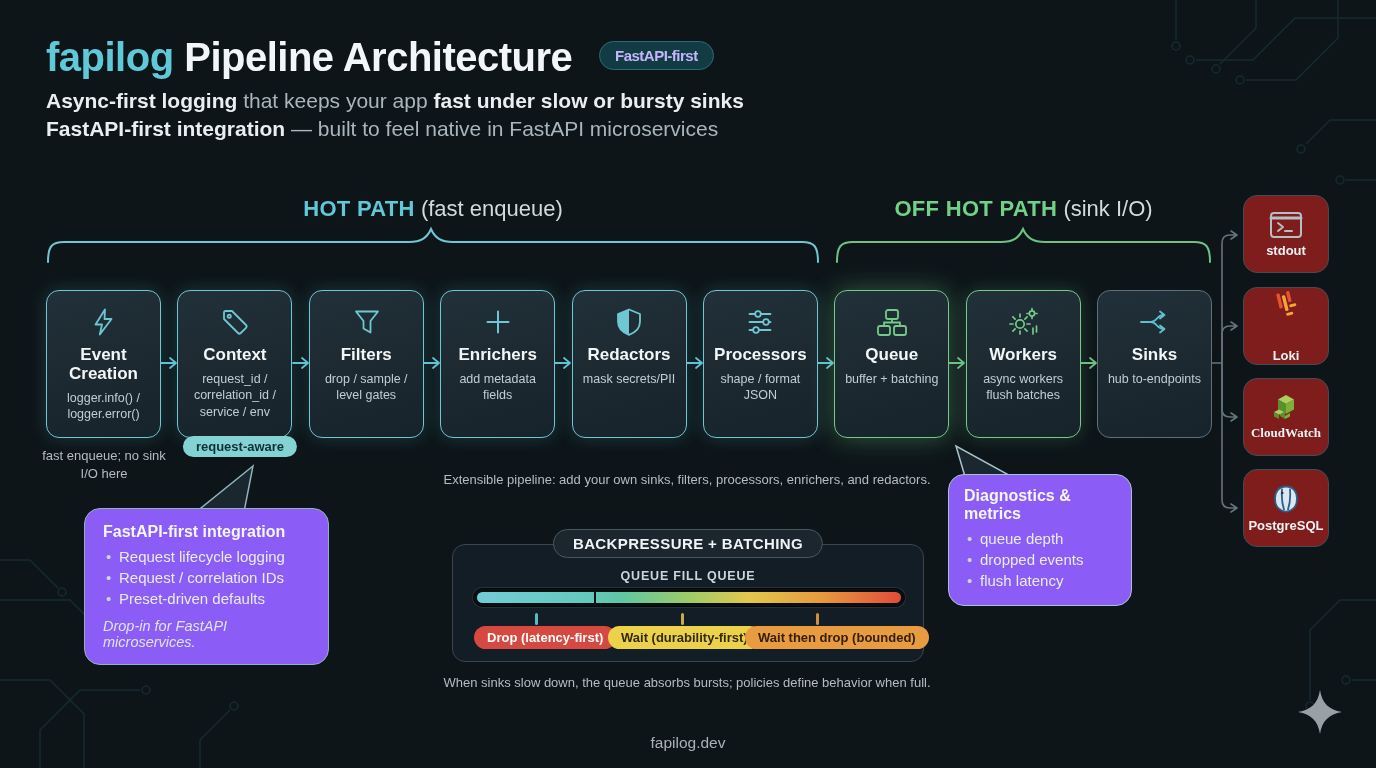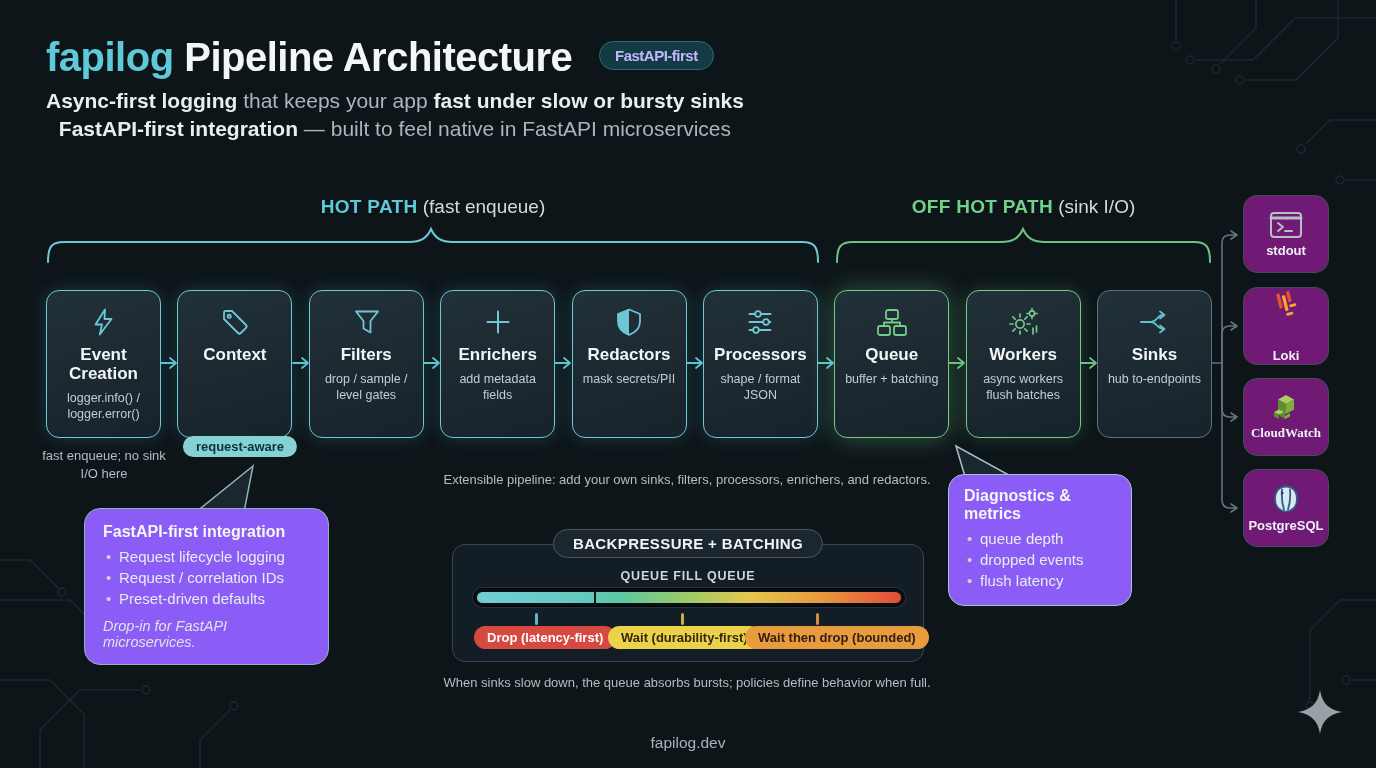--- a/index.html
+++ b/index.html
@@ -20,21 +20,21 @@
   #title-main { color:#f3f6f8; }
   .badge-pill {
     display:inline-block; vertical-align:middle; margin-left:16px; transform:translateY(-5px);
     background:#123b43; border:1.5px solid #2c6a77; color:#c4b5fd;
     font-size:15px; font-weight:700; padding:5px 15px; border-radius:999px;
   }
   .tagline { font-size:21px; color:#a9b6bd; margin-top:9px; }
   .tagline b { color:#e8eef1; font-weight:700; }
 
   
-  .path-label { position:absolute; top:196px; text-align:center; font-size:19px; z-index:2; }
+  .path-label { position:absolute; top:196px; text-align:center; font-size:22px; z-index:2; }
   #hot-label { left:46px; width:774px; }
   #off-label { left:835px; width:377px; }
   .path-label .accent { font-weight:700; letter-spacing:0.3px; }
   #hot-label .accent { color:#5fc9d8; }
   #off-label .accent { color:#72d189; }
   .path-label .sub { color:#d3dade; }
 
   
   #pipeline { position:absolute; left:46px; top:290px; width:1166px; display:flex; justify-content:space-between; z-index:2; }
   .box {
@@ -90,21 +90,21 @@
   #tick-2 { left:228px; background:#c5ae4a; }
   #tick-3 { left:363px; background:#cf8f3e; }
   .policy-pill { position:absolute; top:81px; font-size:13px; font-weight:700;
     padding:4px 13px; border-radius:999px; white-space:nowrap; }
   #policy-1 { left:21px;  background:#d64940; color:#ffffff; }
   #policy-2 { left:155px; background:#ecd24b; color:#32290f; }
   #policy-3 { left:292px; background:#e99b40; color:#33200d; }
 
   
   .endpoint { position:absolute; left:1243px; width:86px; height:78px; z-index:2;
-    background:#701a75; border:1.5px solid #414e57; border-radius:14px;
+    background:#7f1d1d; border:1.5px solid #414e57; border-radius:14px;
     display:flex; flex-direction:column; align-items:center; justify-content:center; gap:4px; }
   #endpoint-0 { top:195px; } #endpoint-1 { top:287px;gap:28px; }
   #endpoint-2 { top:378px;font-family:Liberation Serif, serif; } #endpoint-3 { top:469px; }
   .endpoint .name { font-size:13px; font-weight:600; color:#eef2f4; }
 
   
   #footer { position:absolute; left:0; right:0; top:734px; text-align:center;
     font-size:15.5px; color:#a7b2b9; z-index:2; }
 </style>
 </head>
@@ -175,21 +175,21 @@
 
   <div id="header">
     <div id="page-title">
       <span id="brand">fapilog</span>
       <span id="title-main">Pipeline Architecture</span>
       <span class="badge-pill">FastAPI-first</span>
     </div>
     <div class="tagline">
       <b>Async-first logging</b><span> that keeps your app </span><b>fast under slow or bursty sinks</b>
     </div>
-    <div class="tagline" style="margin-top:4px;text-align:center;">
+    <div class="tagline" style="margin-top:4px;">
       <b>FastAPI-first integration</b><span> — built to feel native in FastAPI microservices</span>
     </div>
   </div>
 
   <div class="path-label" id="hot-label">
     <span class="accent">HOT PATH</span><span class="sub"> (fast enqueue)</span>
   </div>
   <div class="path-label" id="off-label">
     <span class="accent">OFF HOT PATH</span><span class="sub"> (sink I/O)</span>
   </div>
@@ -207,20 +207,21 @@
     </div>
 
     <div class="box teal">
       <span class="icon">
         <svg width="30" height="30" viewBox="0 0 30 30" fill="none" stroke="currentColor" stroke-width="1.8" stroke-linejoin="round">
             <path d="M4,12 V5.5 A1.5,1.5 0 0 1 5.5,4 H12 L26,18 A2,2 0 0 1 26,20.8 L20.8,26 A2,2 0 0 1 18,26 L4,12 Z"></path>
             <circle cx="9.2" cy="9.2" r="1.6"></circle>
           </svg>
       </span>
       <div class="title">Context</div>
+      <div class="desc">request_id / correlation_id / service / env</div>
     </div>
 
     <div class="box teal">
       <span class="icon">
         <svg width="30" height="30" viewBox="0 0 30 30" fill="none" stroke="currentColor" stroke-width="1.8" stroke-linejoin="round">
             <path d="M5,4.5 H27 L19.5,14 V25.5 L12.5,21.5 V14 Z"></path>
           </svg>
       </span>
       <div class="title">Filters</div>
       <div class="desc">drop / sample / level gates</div>

